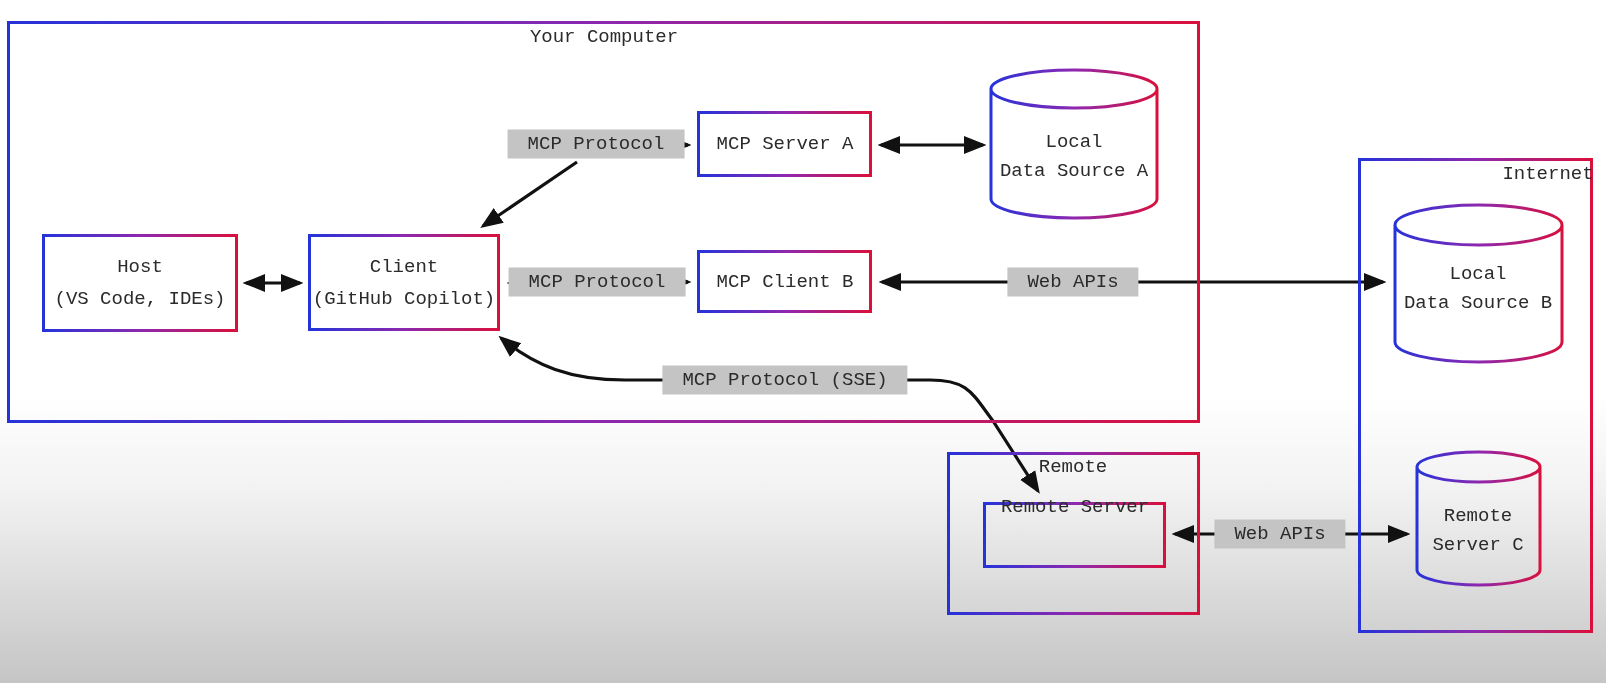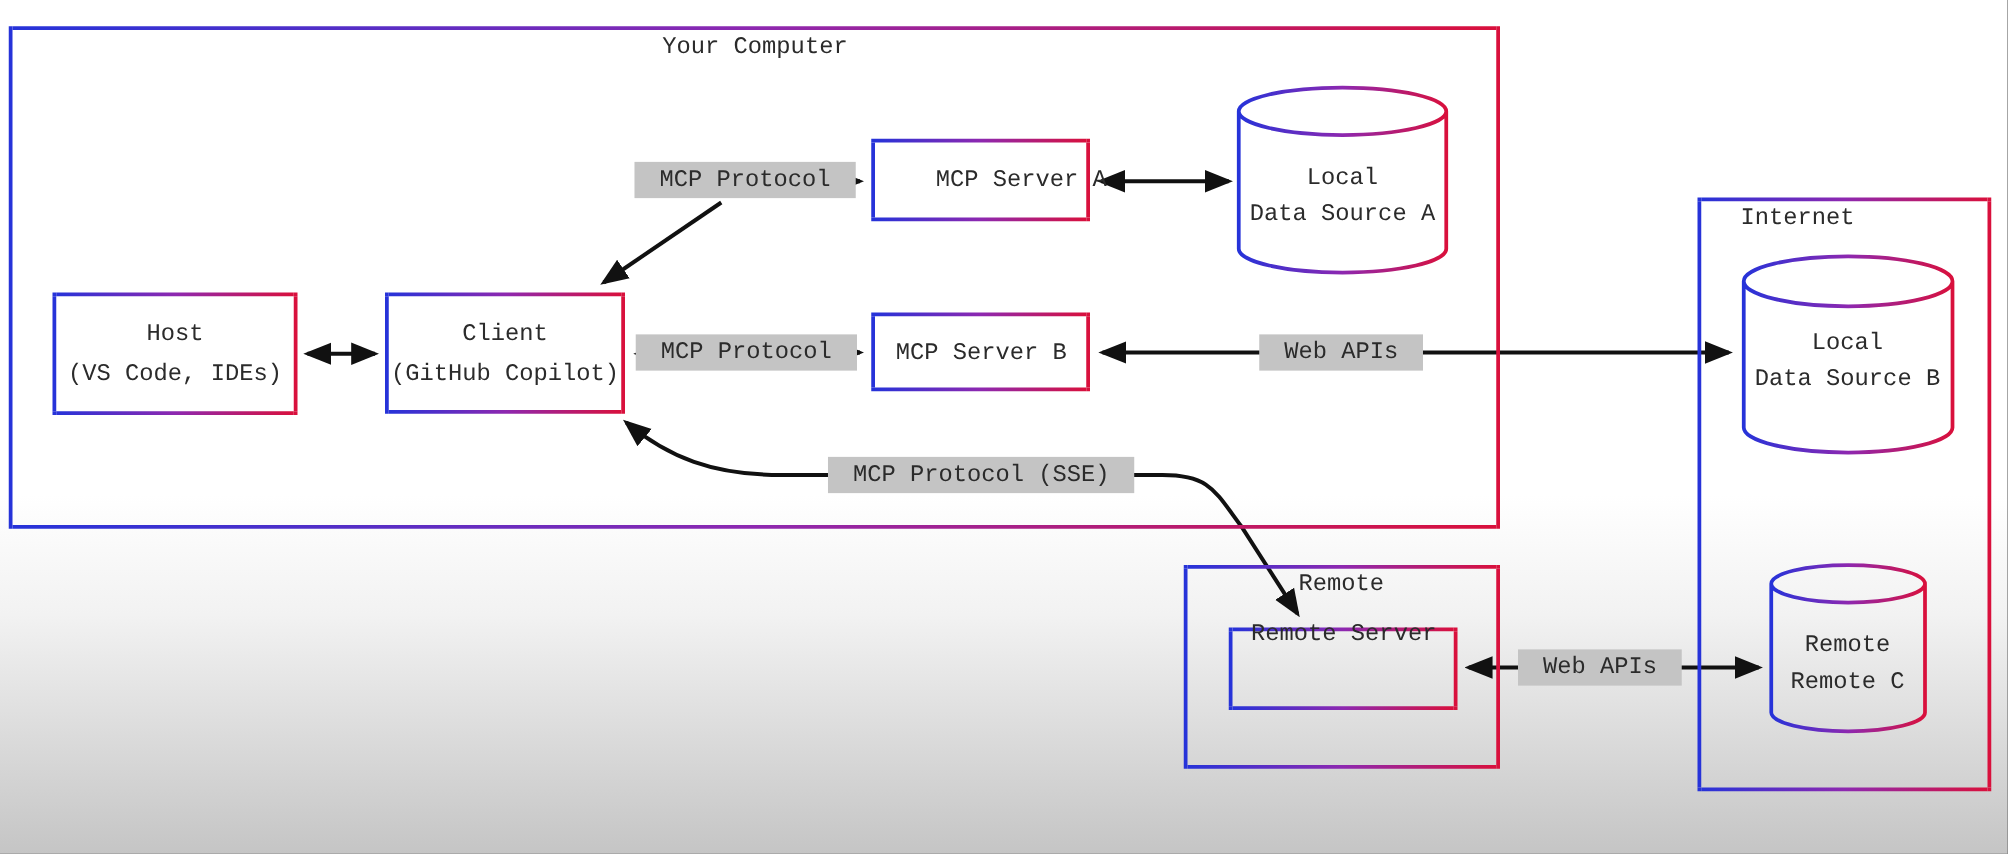--- a/index.html
+++ b/index.html
@@ -82,51 +82,51 @@
       <path d="M 501 338 C 535 366 570 380 625 380 H 930 C 968 380 972 393 993 421 L 1038 491" marker-start="url(#ah)" marker-end="url(#ah)"></path>
       <path d="M 1175 534 H 1407" marker-start="url(#ah)" marker-end="url(#ah)"></path>
     </g>
   </svg>
 
   <div class="gbox" style="left:7px;top:21px;width:1193px;height:402px;"></div>
   <div class="gbox" style="left:1358px;top:158px;width:235px;height:475px;"></div>
   <div class="gbox" style="left:947px;top:452px;width:253px;height:163px;"></div>
 
   <div class="gtitle" style="left:604px;top:37px;">Your Computer</div>
-  <div class="gtitle" style="left:1438px;top:174px;">Internet</div>
+  <div class="gtitle" style="left:1548px;top:174px;">Internet</div>
   <div class="gtitle" style="left:1073px;top:467px;">Remote</div>
 
   <div class="gbox" style="left:42px;top:234px;width:196px;height:98px;"></div>
   <div class="gbox" style="left:308px;top:234px;width:192px;height:97px;"></div>
   <div class="gbox" style="left:697px;top:111px;width:175px;height:66px;"></div>
   <div class="gbox" style="left:697px;top:250px;width:175px;height:63px;"></div>
   <div class="gbox" style="left:983px;top:502px;width:183px;height:66px;"></div>
 
   <div class="nodetext" style="left:404px;top:283px;">
     <div>Client</div>
     <div>(GitHub Copilot)</div>
   </div>
   <div class="nodetext" style="left:140px;top:283px;">
     <div>Host</div>
     <div>(VS Code, IDEs)</div>
   </div>
-  <div class="nodetext" style="left:785px;top:144px;margin-left:32px;">MCP Server A</div>
-  <div class="nodetext" style="left:785px;top:282px;">MCP Server B</div>
+  <div class="nodetext" style="left:785px;top:144px;">MCP Server A</div>
+  <div class="nodetext" style="left:785px;top:282px;">MCP Client B</div>
   <div class="nodetext" style="left:1075px;top:507px;">Remote Server</div>
   <div class="nodetext cyltext" style="left:1074px;top:157px;">
     <div>Local</div>
     <div>Data Source A</div>
   </div>
   <div class="nodetext cyltext" style="left:1478px;top:289px;">
     <div>Local</div>
     <div>Data Source B</div>
   </div>
   <div class="nodetext cyltext" style="left:1478px;top:531px;">
     <div>Remote</div>
-    <div>Remote C</div>
+    <div>Server C</div>
   </div>
 
   <div class="edgelabel" style="left:596px;top:144px;">MCP Protocol</div>
   <div class="edgelabel" style="left:597px;top:282px;">MCP Protocol</div>
   <div class="edgelabel" style="left:785px;top:380px;">MCP Protocol (SSE)</div>
   <div class="edgelabel" style="left:1073px;top:282px;">Web APIs</div>
   <div class="edgelabel" style="left:1280px;top:534px;">Web APIs</div>
 
 </div>
 

